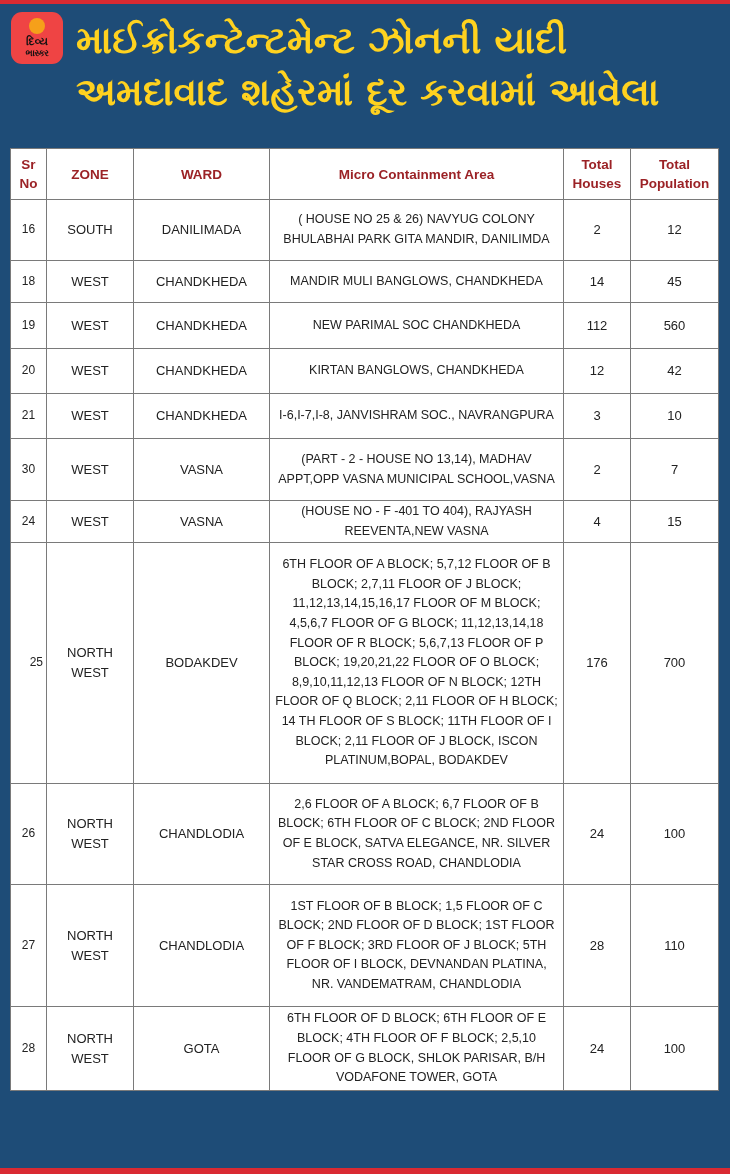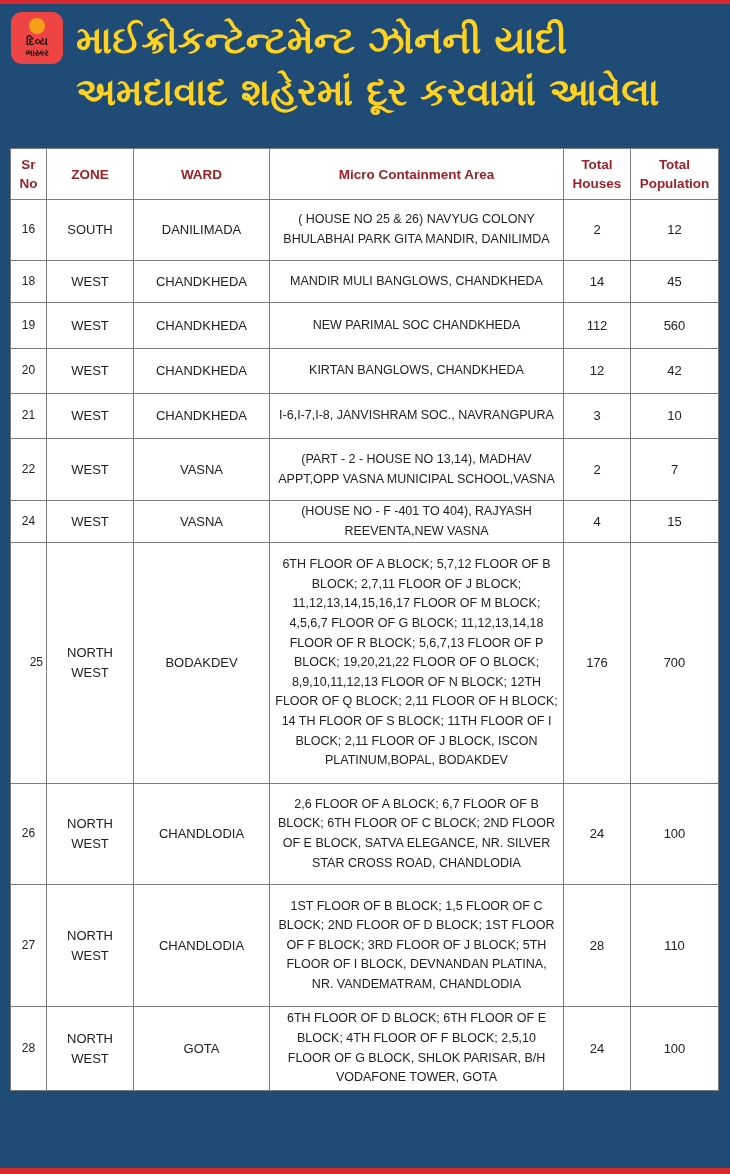--- a/index.html
+++ b/index.html
@@ -118,21 +118,21 @@
       </tr>
       <tr>
         <td class="sr" style="height: 42px;">21</td>
         <td>WEST</td>
         <td>CHANDKHEDA</td>
         <td class="area">I-6,I-7,I-8, JANVISHRAM SOC., NAVRANGPURA</td>
         <td>3</td>
         <td>10</td>
       </tr>
       <tr>
-        <td class="sr" style="height: 59px;">22</td>
+        <td class="sr" style="height: 59px;">30</td>
         <td>WEST</td>
         <td>VASNA</td>
         <td class="area">(PART - 2 - HOUSE NO 13,14), MADHAV APPT,OPP VASNA MUNICIPAL SCHOOL,VASNA</td>
         <td>2</td>
         <td>7</td>
       </tr>
       <tr>
         <td class="sr" style="height: 39px;">24</td>
         <td>WEST</td>
         <td>VASNA</td>

